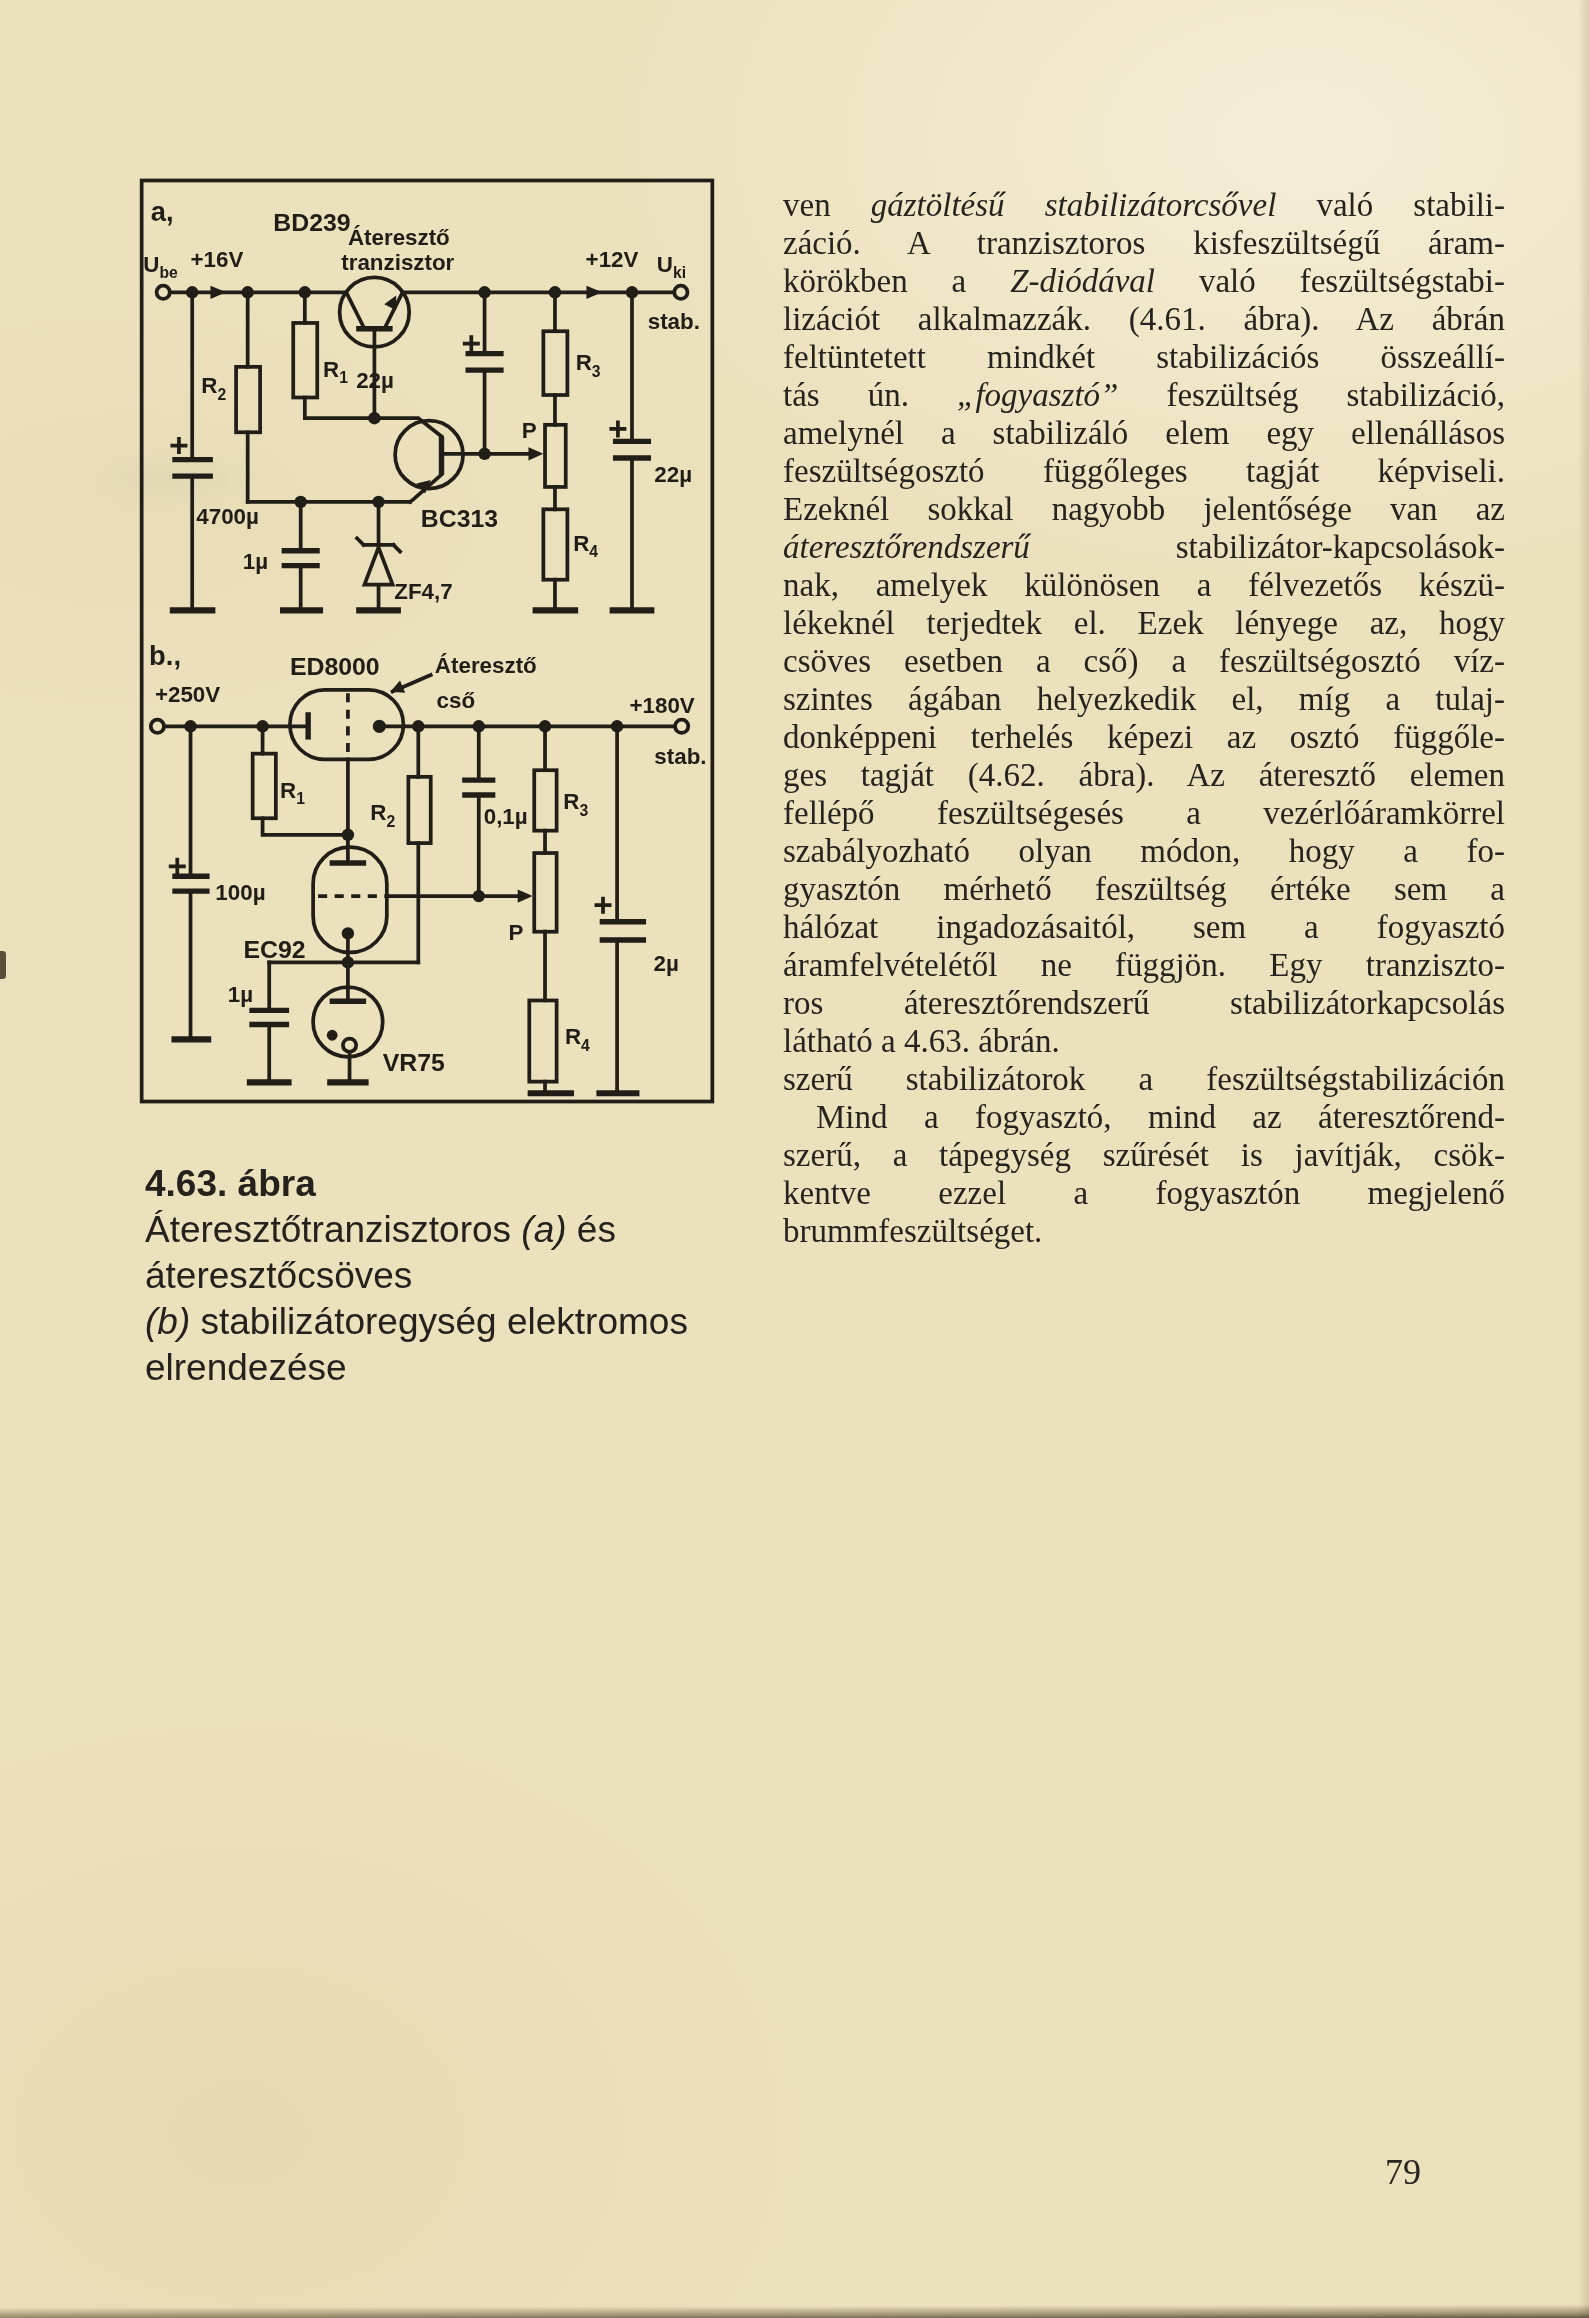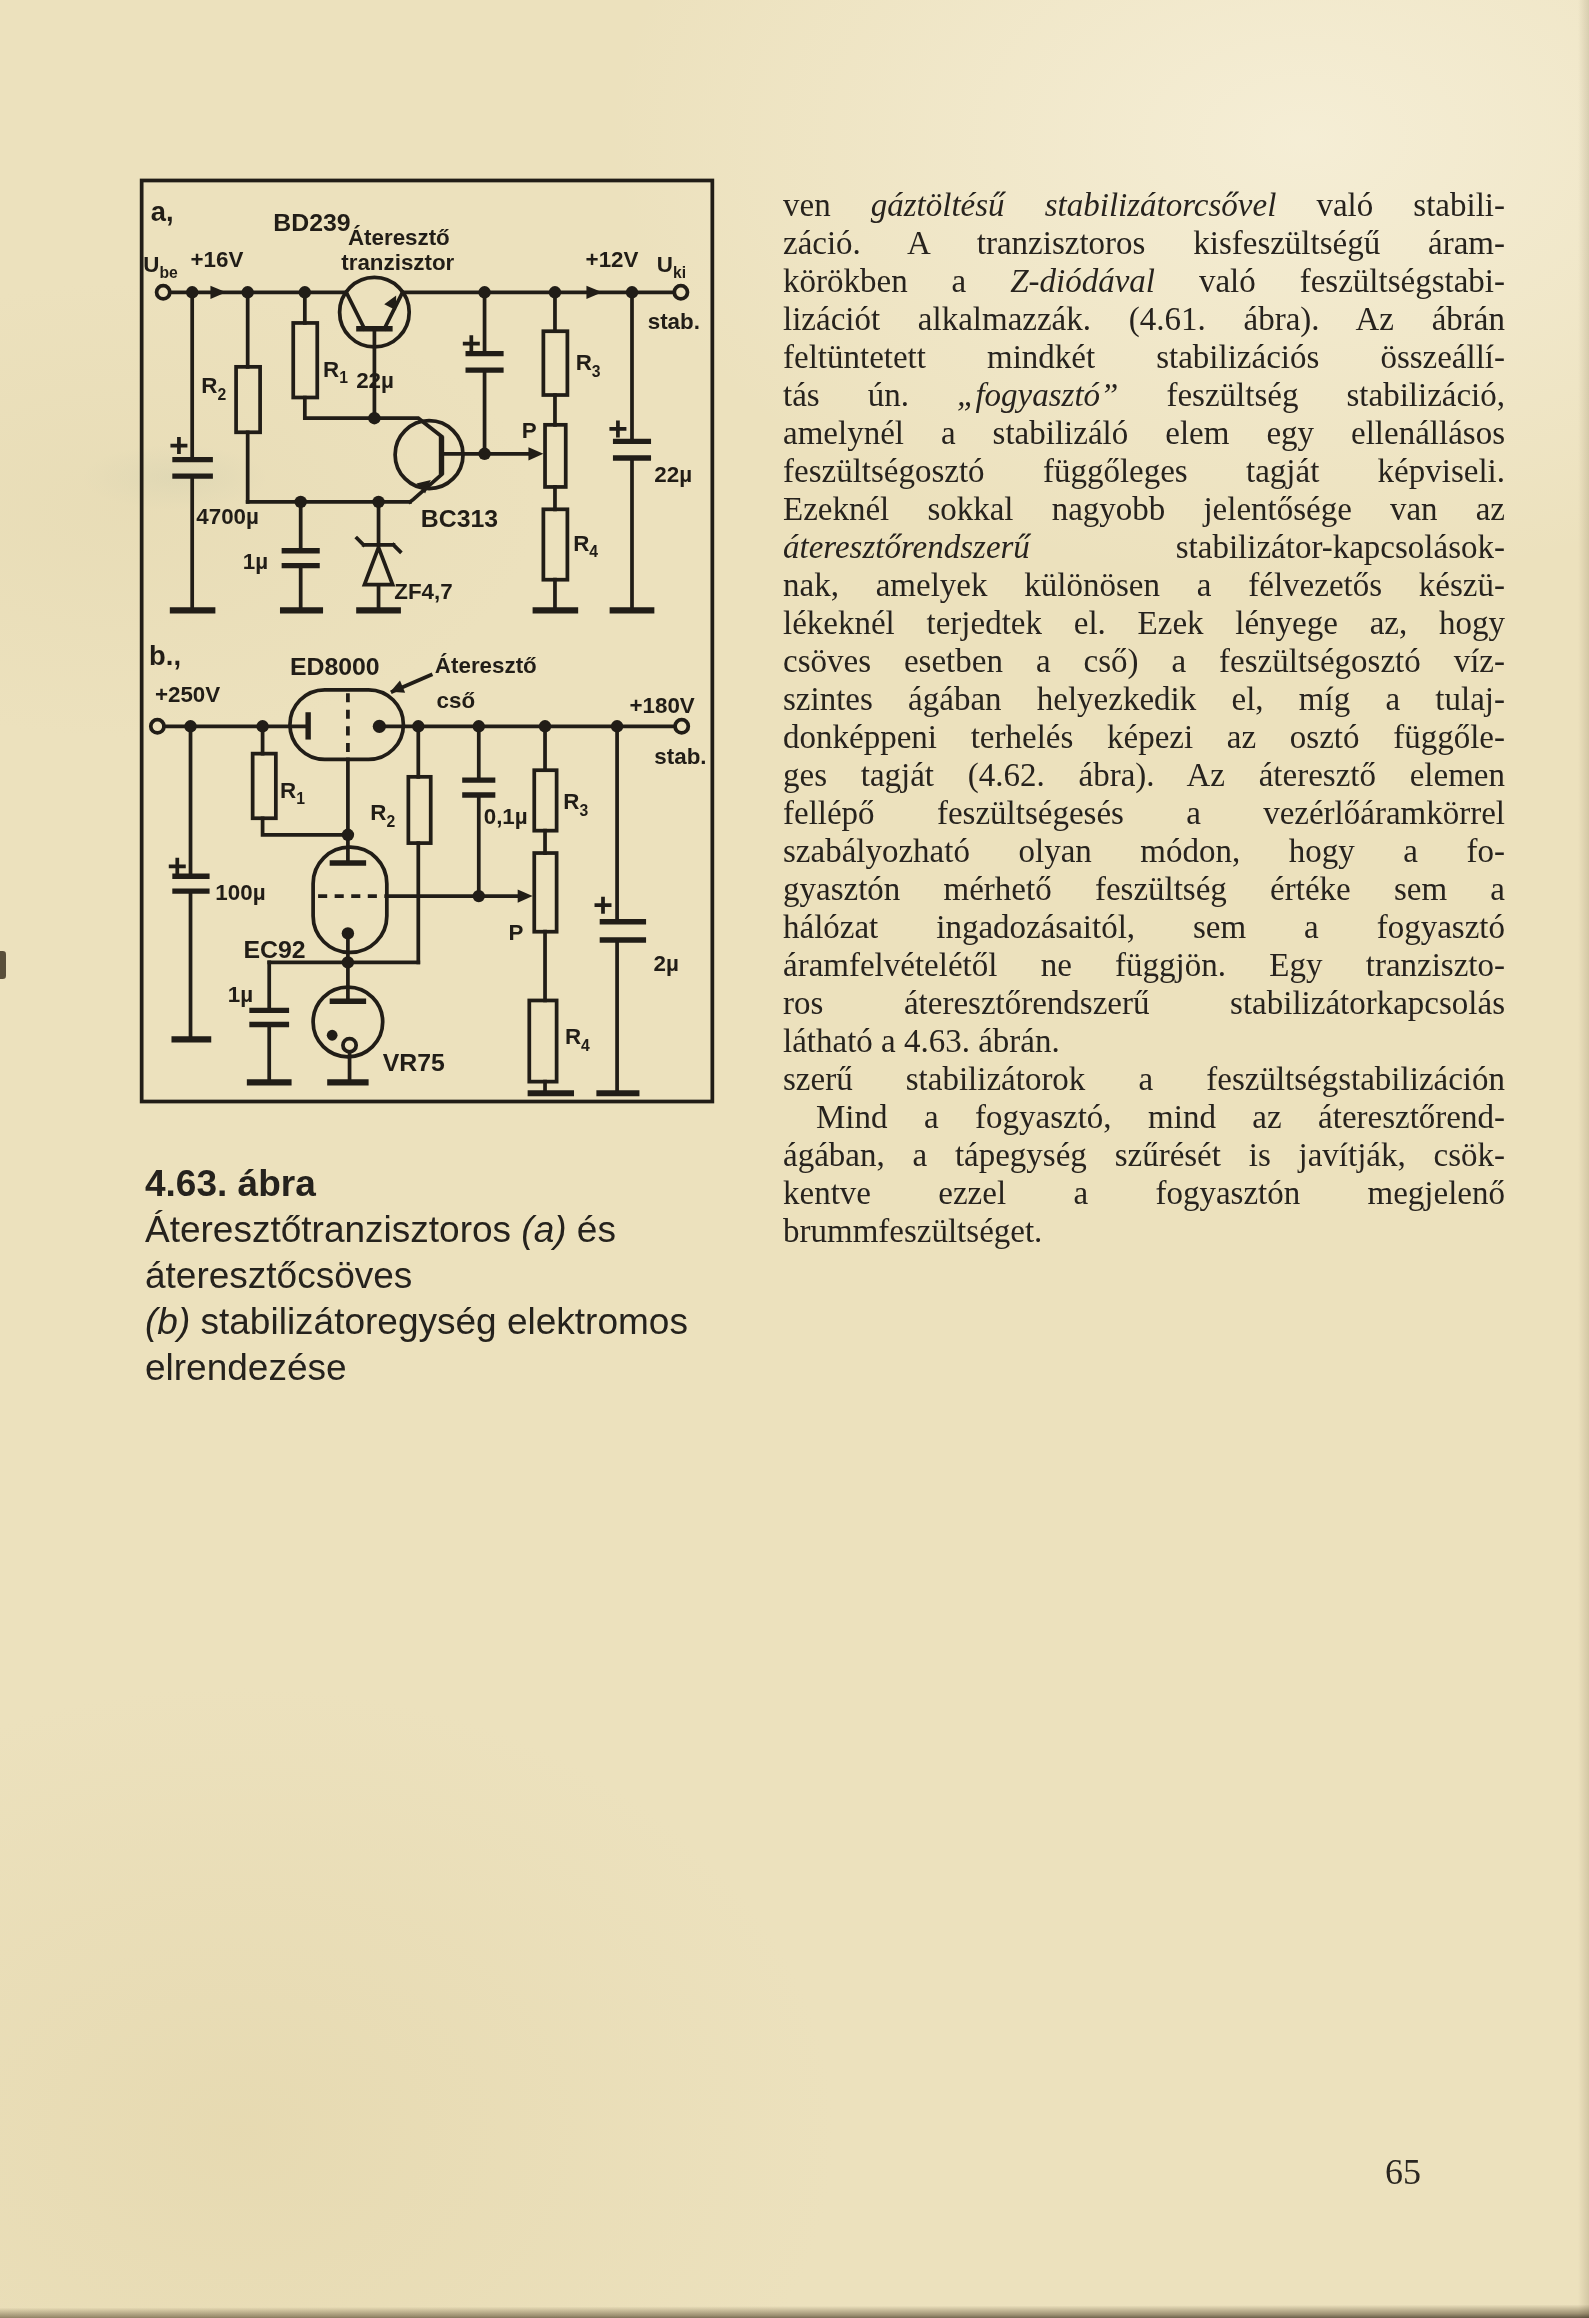--- a/index.html
+++ b/index.html
@@ -288,24 +288,24 @@
       <div class="t-line">ges tagját (4.62. ábra). Az áteresztő elemen</div>
       <div class="t-line">fellépő feszültségesés a vezérlőáramkörrel</div>
       <div class="t-line">szabályozható olyan módon, hogy a fo-</div>
       <div class="t-line">gyasztón mérhető feszültség értéke sem a</div>
       <div class="t-line">hálózat ingadozásaitól, sem a fogyasztó</div>
       <div class="t-line">áramfelvételétől ne függjön. Egy tranziszto-</div>
       <div class="t-line">ros áteresztőrendszerű stabilizátorkapcsolás</div>
       <div class="t-line end">látható a 4.63. ábrán.</div>
       <div class="t-line">szerű stabilizátorok a feszültségstabilizáción</div>
       <div class="t-line indent">Mind a fogyasztó, mind az áteresztőrend-</div>
-      <div class="t-line">ágában, a tápegység szűrését is javítják, csök-</div>
+      <div class="t-line">szerű, a tápegység szűrését is javítják, csök-</div>
       <div class="t-line">kentve ezzel a fogyasztón megjelenő</div>
       <div class="t-line end">brummfeszültséget.</div>
     </div>
 
-  <div class="page-number">65</div>
+  <div class="page-number">79</div>
 
   <div class="edge-right"></div>
   <div class="edge-nick"></div>
   <div class="edge-bottom"></div>
 </div>
 
 
 </body></html>

